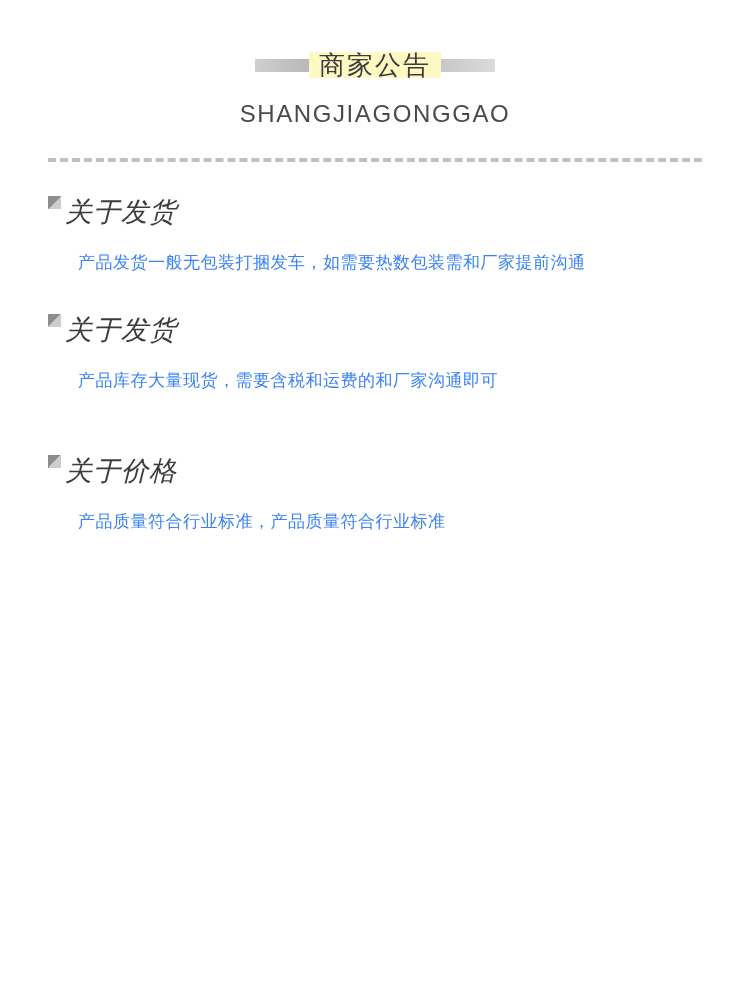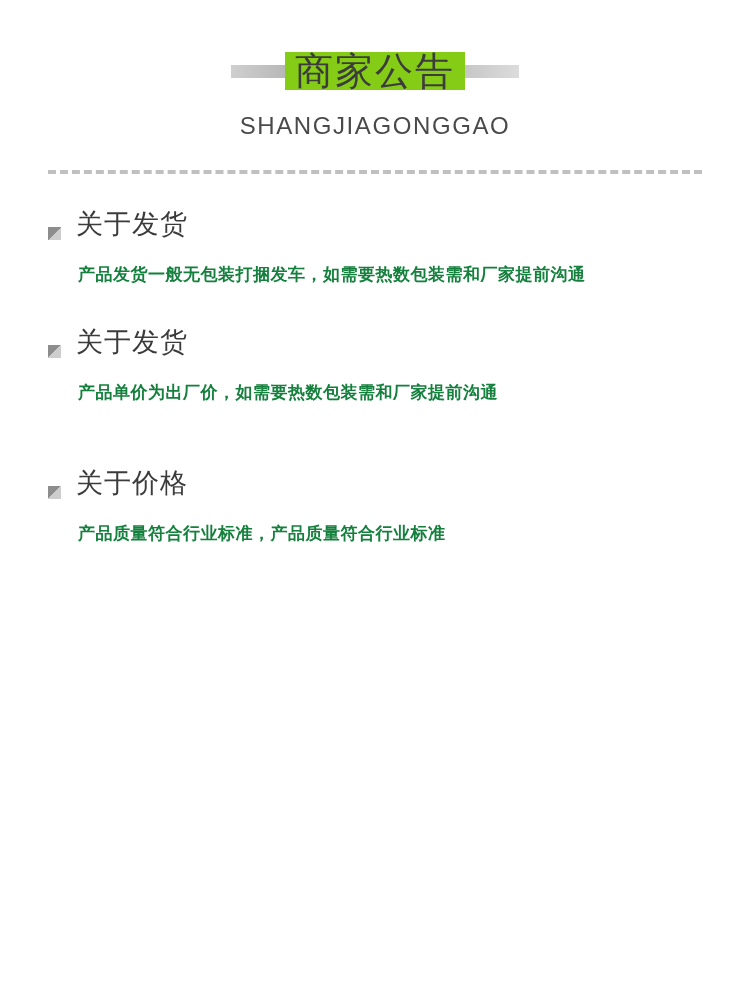--- a/index.html
+++ b/index.html
@@ -44,27 +44,27 @@
     background: linear-gradient(to right, #cfcfcf, #b5b5b5);
     margin-right: -6px;
   }
   .title-bar.right {
     background: linear-gradient(to left, #dcdcdc, #c4c4c4);
     margin-left: -6px;
   }
 
   .title-text {
     position: relative;
-    font-size: 38px;
+    font-size: 26px;
     line-height: 1;
     letter-spacing: 2px;
     color: #3c3c3c;
     font-weight: 500;
     padding: 0 10px;
-    background: #84cc16;
+    background: #fef9c3;
     z-index: 2;
   }
 
   .subtitle {
     margin-top: 22px;
     font-size: 24px;
     letter-spacing: 1.6px;
     color: #4a4a4a;
     font-weight: 400;
   }
@@ -83,22 +83,23 @@
 
   .section {
     margin-top: 34px;
   }
   .section.gap-lg {
     margin-top: 58px;
   }
 
   .section-head {
     display: flex;
-    align-items: flex-end;
-    gap: 15px;
+    align-items: flex-start;
+    gap: 4px;
+    font-style: italic;
   }
 
   .bullet {
     width: 13px;
     height: 13px;
     flex: 0 0 auto;
     background: linear-gradient(135deg, #8d8d8d 0%, #8d8d8d 50%, #cdcdcd 50%, #cdcdcd 100%);
   }
 
   .section-title {
@@ -107,24 +108,23 @@
     letter-spacing: 1px;
     font-weight: 400;
     line-height: 1.2;
   }
 
   .section-body {
     margin-top: 18px;
     margin-left: 30px;
     font-size: 17px;
     line-height: 1.95;
-    color: #15803d;
+    color: #3b82f6;
     letter-spacing: 0.5px;
     max-width: 636px;
-    font-weight: bold;
   }
 </style>
 </head>
 <body>
 
 <div class="page">
 
   <div class="header">
     <div class="title-row">
       <span class="title-bar left"></span>
@@ -143,21 +143,21 @@
         <span class="section-title">关于发货</span>
       </div>
       <div class="section-body">产品发货一般无包装打捆发车，如需要热数包装需和厂家提前沟通</div>
     </div>
 
     <div class="section">
       <div class="section-head">
         <span class="bullet"></span>
         <span class="section-title">关于发货</span>
       </div>
-      <div class="section-body">产品单价为出厂价，如需要热数包装需和厂家提前沟通</div>
+      <div class="section-body">产品库存大量现货，需要含税和运费的和厂家沟通即可</div>
     </div>
 
     <div class="section gap-lg">
       <div class="section-head">
         <span class="bullet"></span>
         <span class="section-title">关于价格</span>
       </div>
       <div class="section-body">产品质量符合行业标准，产品质量符合行业标准</div>
     </div>
 

